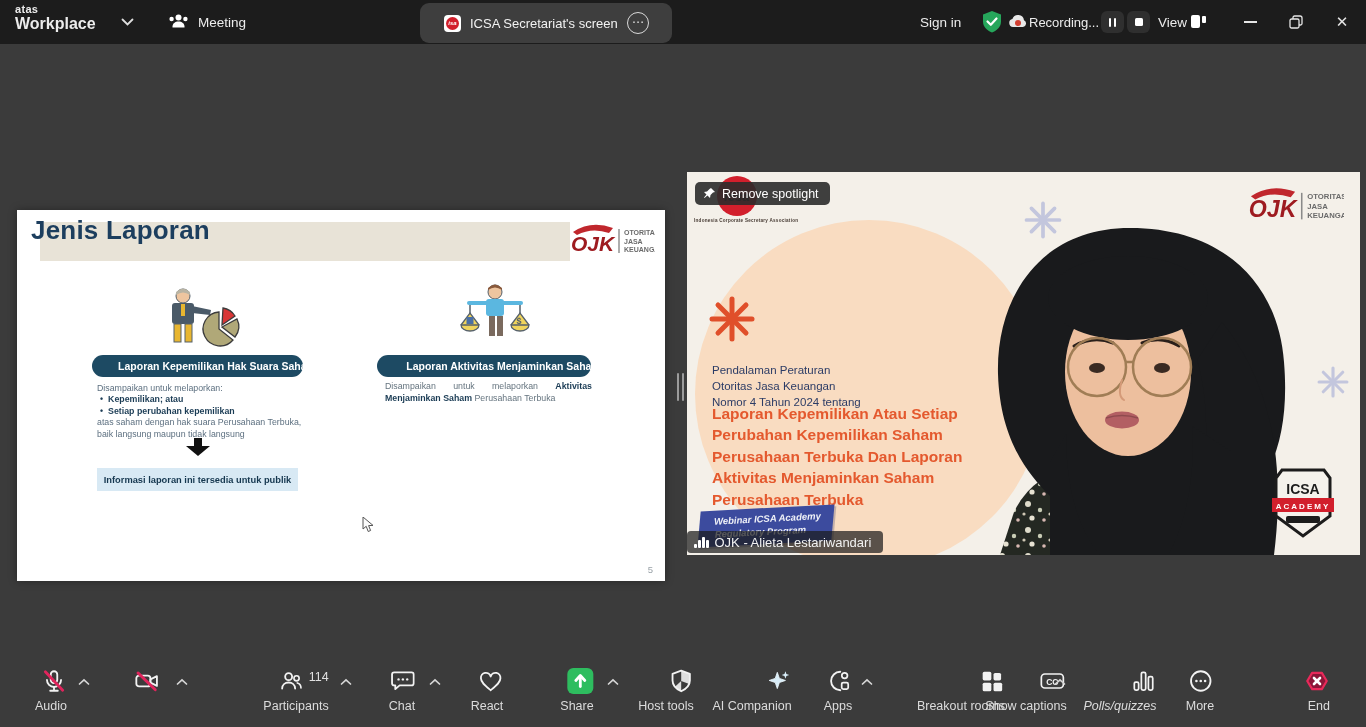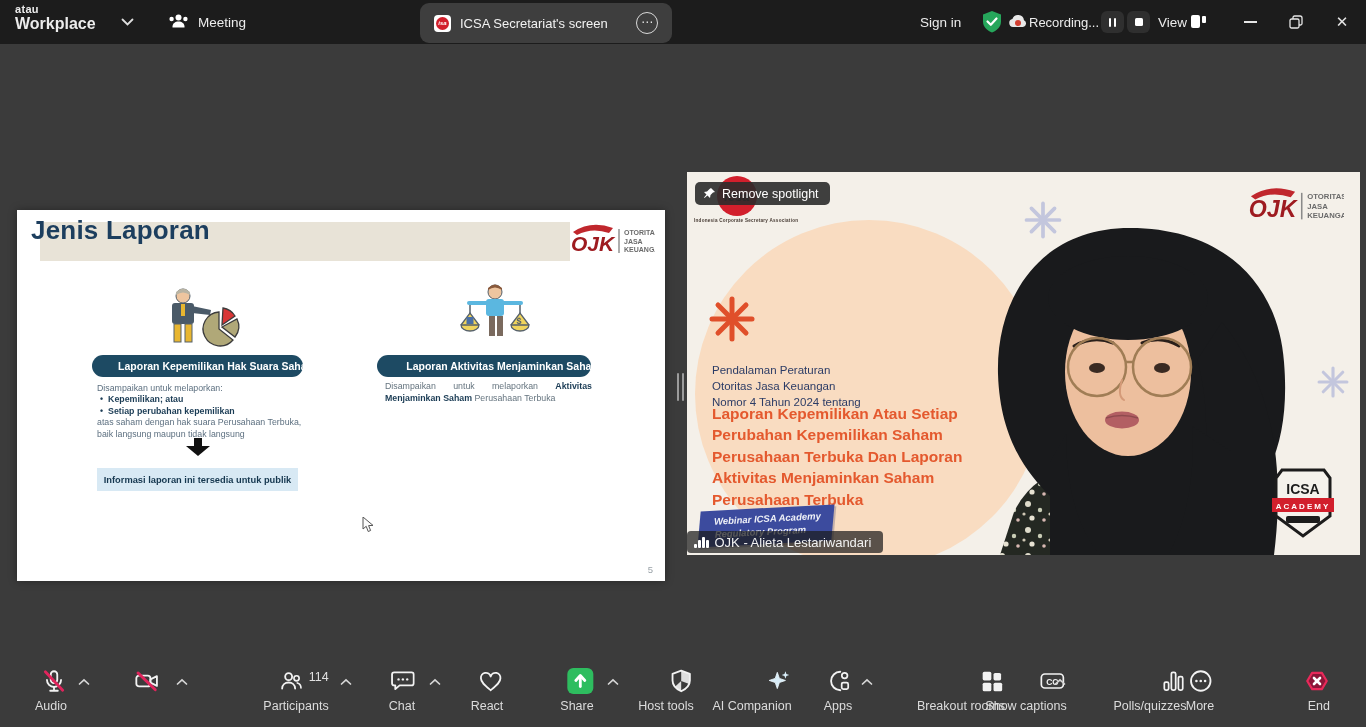--- a/index.html
+++ b/index.html
@@ -8,21 +8,21 @@
   .app { position:absolute; inset:0; width:1366px; height:727px; }
 
   
   .topbar { position:absolute; left:0; top:0; width:1366px; height:44px; background:#1c1c1c; color:#ececec; z-index:30; }
   .brand { position:absolute; left:15px; top:4px; line-height:1.05; }
   .brand .b1 { font-size:11px; font-weight:600; letter-spacing:.3px; }
   .brand .b2 { font-size:16px; font-weight:700; }
   .brand-chevron { position:absolute; left:121px; top:18px; }
   .meeting-tab { position:absolute; left:168px; top:0; height:44px; display:flex; align-items:center; gap:9px; }
   .meeting-tab .lbl { font-size:13.5px; }
-  .screen-tab { position:absolute; left:420px; top:3px; width:252px; height:40px; background:#3e3e3e; border-radius:9px; display:flex; align-items:center; padding:0 14px; gap:9px; }
+  .screen-tab { position:absolute; left:420px; top:3px; width:252px; height:40px; background:#3e3e3e; border-radius:9px; display:flex; align-items:center; padding:0 24px; gap:9px; }
   .tab-ico { width:17px; height:17px; background:#fff; border-radius:4px; display:flex; align-items:center; justify-content:center; flex:0 0 auto; }
   .tab-ico .dot { width:13px; height:13px; background:#d21f2c; border-radius:50%; color:#fff; font-size:6px; font-weight:700; font-style:italic; display:flex; align-items:center; justify-content:center; }
   .screen-tab .lbl { font-size:13px; color:#f2f2f2; flex:1 1 auto; white-space:nowrap; }
   .tab-more { width:22px; height:22px; border:1.5px solid #d9d9d9; border-radius:50%; color:#e8e8e8; font-size:12px; line-height:19px; text-align:center; flex:0 0 auto; }
   .signin { position:absolute; left:920px; top:0; height:44px; display:flex; align-items:center; font-size:13.5px; }
   .shield-ok { position:absolute; left:981px; top:10px; }
   .cloud-rec { position:absolute; left:1008px; top:13px; }
   .rec-text { position:absolute; left:1029px; top:0; height:44px; display:flex; align-items:center; font-size:13px; }
   .mini-btn { position:absolute; top:11px; width:23px; height:22px; background:#2f2f2f; border-radius:6px; display:flex; align-items:center; justify-content:center; gap:2.5px; }
   .mini-btn.pause { left:1101px; }
@@ -92,21 +92,21 @@
   .share-sq { width:26px; height:26px; background:#2ebd5f; border-radius:6px; display:flex; align-items:center; justify-content:center; }
   .pcount { font-size:12.5px; color:#e0e0e0; margin-top:-8px; }
 </style>
 </head>
 <body>
 
 <div class="app">
 
   <div class="topbar">
     <div class="brand">
-      <div class="b1">atau</div>
+      <div class="b1">atas</div>
       <div class="b2">Workplace</div>
     </div>
     <svg class="brand-chevron" width="13" height="8" viewBox="0 0 13 8">
         <polyline points="1.5,1.5 6.5,6.5 11.5,1.5" fill="none" stroke="#dedede" stroke-width="1.8" stroke-linecap="round"></polyline>
       </svg>
 
     <div class="meeting-tab">
       <svg width="21" height="18" viewBox="0 0 21 18">
           <circle cx="10.5" cy="4.5" r="3" fill="#fff"></circle>
           <path d="M4.5 13.5c0-3 2.7-5 6-5s6 2 6 5v1h-12z" fill="#fff"></path>
@@ -501,21 +501,21 @@
             <rect x="3" y="5" width="22" height="14" rx="3.5" fill="none" stroke="#f2f2f2" stroke-width="1.7"></rect>
             <text x="14" y="16" font-size="8.5" font-weight="700" fill="#f2f2f2" text-anchor="middle">CC</text>
           </svg>
         </span>
       <span>Show captions</span>
     </div>
     <svg class="chev" style="left:1060px;" width="12" height="8" viewBox="0 0 12 8">
         <polyline points="1.5,6 6,1.8 10.5,6" fill="none" stroke="#d6d6d6" stroke-width="1.7" stroke-linecap="round"></polyline>
       </svg>
 
-    <div class="tool" style="left:1150px;">
+    <div class="tool" style="left:1120px;font-style:italic;">
       <span class="ic">
           <svg width="26" height="26" viewBox="0 0 24 24">
             <rect x="3.5" y="13" width="4" height="7.5" rx="1.5" fill="none" stroke="#f2f2f2" stroke-width="1.6"></rect>
             <rect x="10" y="4" width="4" height="16.5" rx="1.5" fill="none" stroke="#f2f2f2" stroke-width="1.6"></rect>
             <rect x="16.5" y="8" width="4" height="12.5" rx="1.5" fill="none" stroke="#f2f2f2" stroke-width="1.6"></rect>
           </svg>
         </span>
       <span>Polls/quizzes</span>
     </div>
 

